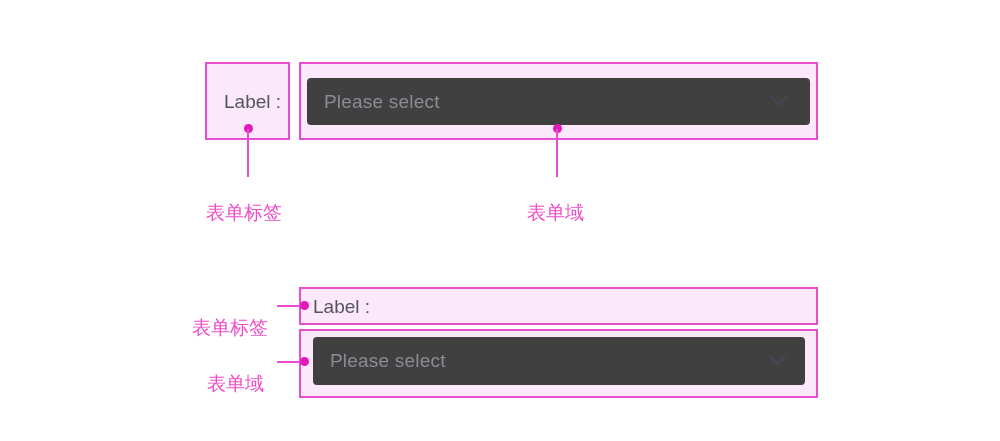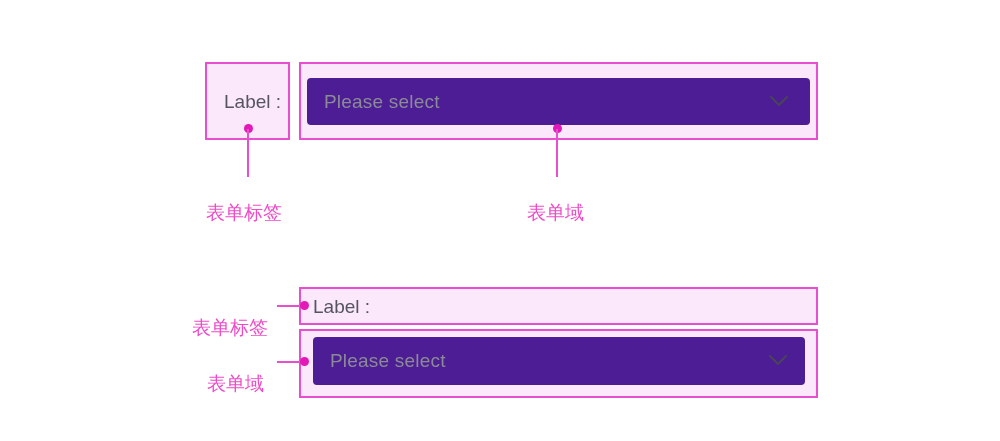--- a/index.html
+++ b/index.html
@@ -24,21 +24,21 @@
     position: absolute;
     box-sizing: border-box;
     border: 2px solid #e84fd0;
     background: #fbe9fb;
   }
 
   
   .select-control {
     position: absolute;
     box-sizing: border-box;
-    background: #4c1d95;
+    background: #404040;
     border-radius: 4px;
     display: flex;
     align-items: center;
   }
   .select-placeholder {
     color: #8b8b96;
     font-size: 19px;
     letter-spacing: 0.2px;
     white-space: nowrap;
   }

